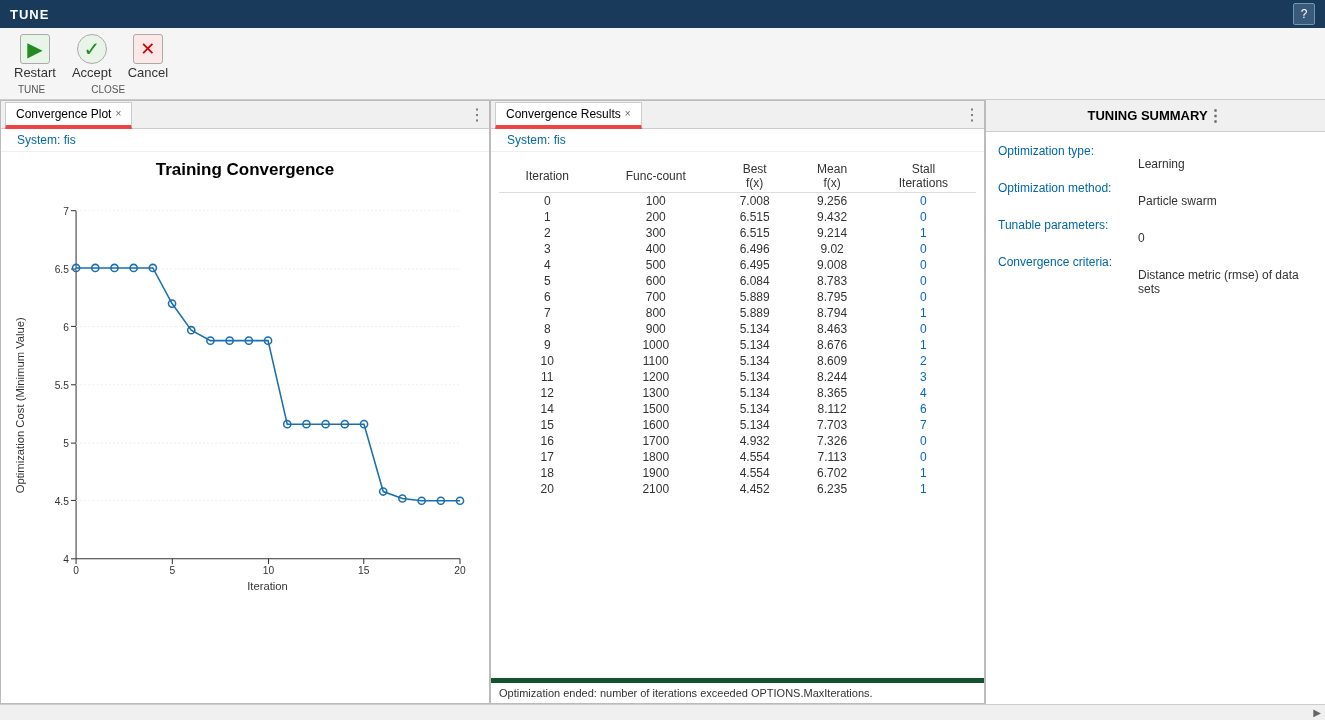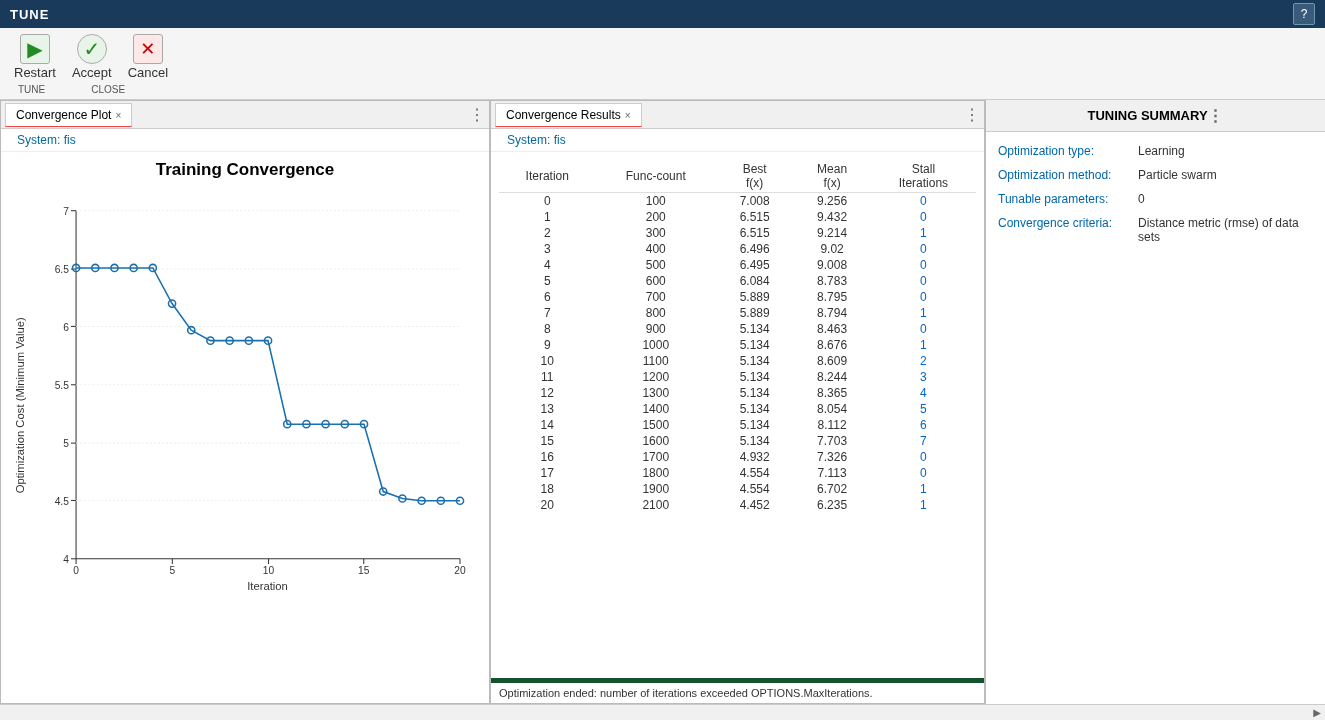--- a/index.html
+++ b/index.html
@@ -101,21 +101,21 @@
       cursor: pointer;
       border: 1px solid #ccc;
       border-bottom: none;
       background: #e0e0e0;
       display: flex;
       align-items: center;
       gap: 4px;
     }
     .panel-tab.active {
       background: white;
-      border-bottom: 1px solid #ef4444;
+      border-bottom: 4px solid #ef4444;
       margin-bottom: -1px;
       z-index: 1;
     }
     .tab-close {
       font-size: 10px;
       color: #666;
       cursor: pointer;
     }
     .panel-menu-btn {
       font-size: 16px;
@@ -213,20 +213,21 @@
     }
     .summary-label {
       color: #0066aa;
       font-size: 12px;
       width: 140px;
       flex-shrink: 0;
     }
     .summary-value {
       color: #333;
       font-size: 12px;
+      margin-top: 13px;
     }
 
     
     .bottom-bar {
       height: 16px;
       background: #f0f0f0;
       border-top: 1px solid #ccc;
       display: flex;
       align-items: center;
       justify-content: flex-end;
@@ -484,27 +485,20 @@
                 <td class="blue">3</td>
               </tr>
               <tr>
                 <td>12</td>
                 <td>1300</td>
                 <td>5.134</td>
                 <td>8.365</td>
                 <td class="blue">4</td>
               </tr>
               <tr>
-                <td>13</td>
-                <td>1400</td>
-                <td>5.134</td>
-                <td>8.054</td>
-                <td class="blue">5</td>
-              </tr>
-              <tr>
                 <td>14</td>
                 <td>1500</td>
                 <td>5.134</td>
                 <td>8.112</td>
                 <td class="blue">6</td>
               </tr>
               <tr>
                 <td>15</td>
                 <td>1600</td>
                 <td>5.134</td>

